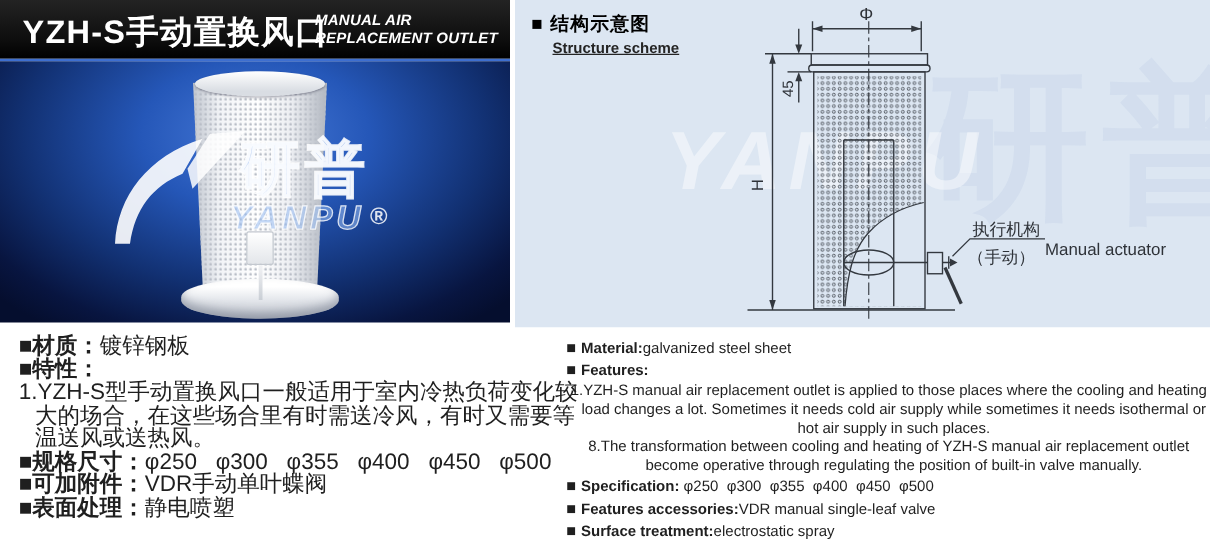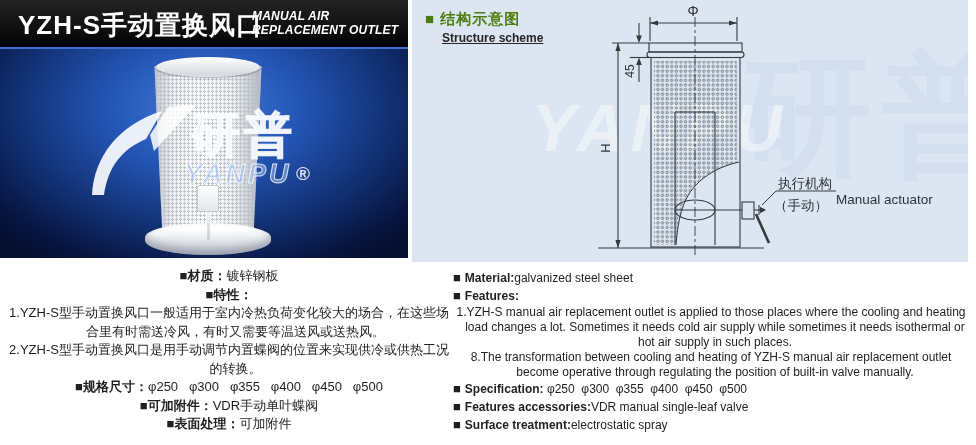--- a/index.html
+++ b/index.html
@@ -32,30 +32,30 @@
   .wm { position:absolute; left:88px; top:48px; width:230px; height:110px; pointer-events:none; }
   .wm-swoosh { position:absolute; left:0; top:8px; }
   .wm-cn { position:absolute; left:104px; top:6px; font-size:48px; font-weight:bold; letter-spacing:4px;
     color:rgba(165,195,245,.50); -webkit-text-stroke:1.5px rgba(255,255,255,.85); text-shadow:0 0 1px rgba(255,255,255,.6); white-space:nowrap; }
   .wm-en { position:absolute; left:96px; top:62px; font-size:27px; font-weight:bold; font-style:italic; letter-spacing:3px;
     color:rgba(150,185,240,.55); -webkit-text-stroke:1px rgba(255,255,255,.8); white-space:nowrap; }
   .wm-reg { position:absolute; left:208px; top:66px; font-size:19px; color:rgba(255,255,255,.85); font-weight:bold; }
 
   
   .scheme { position:absolute; left:412px; top:0; width:556px; height:262px; background:#dce6f2; overflow:hidden; }
-  .scheme-title-cn { position:absolute; left:13px; top:10px; font-size:15px; font-weight:bold; color:#4d7c0f; letter-spacing:1px; }
+  .scheme-title-cn { position:absolute; left:13px; top:10px; font-size:15px; font-weight:bold; color:#000000; letter-spacing:1px; }
   .scheme-title-en { position:absolute; left:30px; top:31px; font-size:12px; font-weight:bold; color:#242424;text-decoration:underline; }
   .scheme-wm-cn { position:absolute; left:330px; top:30px; font-size:130px; font-weight:bold; color:rgba(70,110,190,.06); letter-spacing:10px; white-space:nowrap; }
   .scheme-wm-en { position:absolute; left:120px; top:90px; font-size:66px; font-weight:bold; font-style:italic; color:rgba(255,255,255,.45); letter-spacing:6px; white-space:nowrap; }
   .diagram { position:absolute; left:0; top:0; }
   .diagram text { font-family:"Liberation Sans","DejaVu Sans",sans-serif; fill:#2e3238; }
 
   
   .specs { position:absolute; left:0; top:262px; width:976px; height:183px; background:#fff; color:#1f1f1f; }
-  .col-cn { position:absolute; left:5px; top:5px; width:448px; font-size:13px; line-height:18.5px;text-align:center; }
+  .col-cn { position:absolute; left:15px; top:5px; width:448px; font-size:18px; line-height:18.5px; }
   .col-en { position:absolute; left:453px; top:7px; width:516px; font-size:12px; line-height:15px; }
   .b { font-weight:bold; }
   .pre { white-space:pre-wrap; }
   .cn-item { padding-left:13px; text-indent:-13px; }
   .en-row { line-height:17px; }
   .en-row .sq { font-size:13px; margin-right:4px; position:relative; top:0px; }
   .en-item { padding-left:8px; text-indent:-8px;text-align:center; }
 </style>
 </head>
 <body>
@@ -156,24 +156,23 @@
       <text x="424" y="204" font-size="13.5">Manual actuator</text>
     </svg>
   </div>
 
   <div class="specs">
 
     <div class="col-cn">
       <div><span class="b">■材质：</span><span>镀锌钢板</span></div>
       <div><span class="b">■特性：</span></div>
       <div class="cn-item">1.YZH-S型手动置换风口一般适用于室内冷热负荷变化较大的场合，在这些场合里有时需送冷风，有时又需要等温送风或送热风。</div>
-      <div class="cn-item">2.YZH-S型手动置换风口是用手动调节内置蝶阀的位置来实现供冷或供热工况的转换。</div>
       <div><span class="b">■规格尺寸：</span><span class="pre">φ250   φ300   φ355   φ400   φ450   φ500</span></div>
       <div><span class="b">■可加附件：</span><span>VDR手动单叶蝶阀</span></div>
-      <div><span class="b">■表面处理：</span><span>可加附件</span></div>
+      <div><span class="b">■表面处理：</span><span>静电喷塑</span></div>
     </div>
 
     <div class="col-en">
       <div class="en-row"><span class="sq">■</span><span class="b">Material:</span><span>galvanized steel sheet</span></div>
       <div class="en-row"><span class="sq">■</span><span class="b">Features:</span></div>
       <div class="en-item">1.YZH-S manual air replacement outlet is applied to those places where the cooling and heating load changes a lot. Sometimes it  needs  cold air  supply while sometimes it  needs isothermal or hot air supply in such places.</div>
       <div class="en-item">8.The  transformation  between cooling and heating of YZH-S manual air  replacement  outlet become operative  through  regulating the position of  built-in valve manually.</div>
       <div class="en-row"><span class="sq">■</span><span class="b">Specification:</span><span class="pre"> φ250  φ300  φ355  φ400  φ450  φ500</span></div>
       <div class="en-row"><span class="sq">■</span><span class="b">Features accessories:</span><span>VDR manual single-leaf valve</span></div>
       <div class="en-row"><span class="sq">■</span><span class="b">Surface treatment:</span><span>electrostatic spray</span></div>

